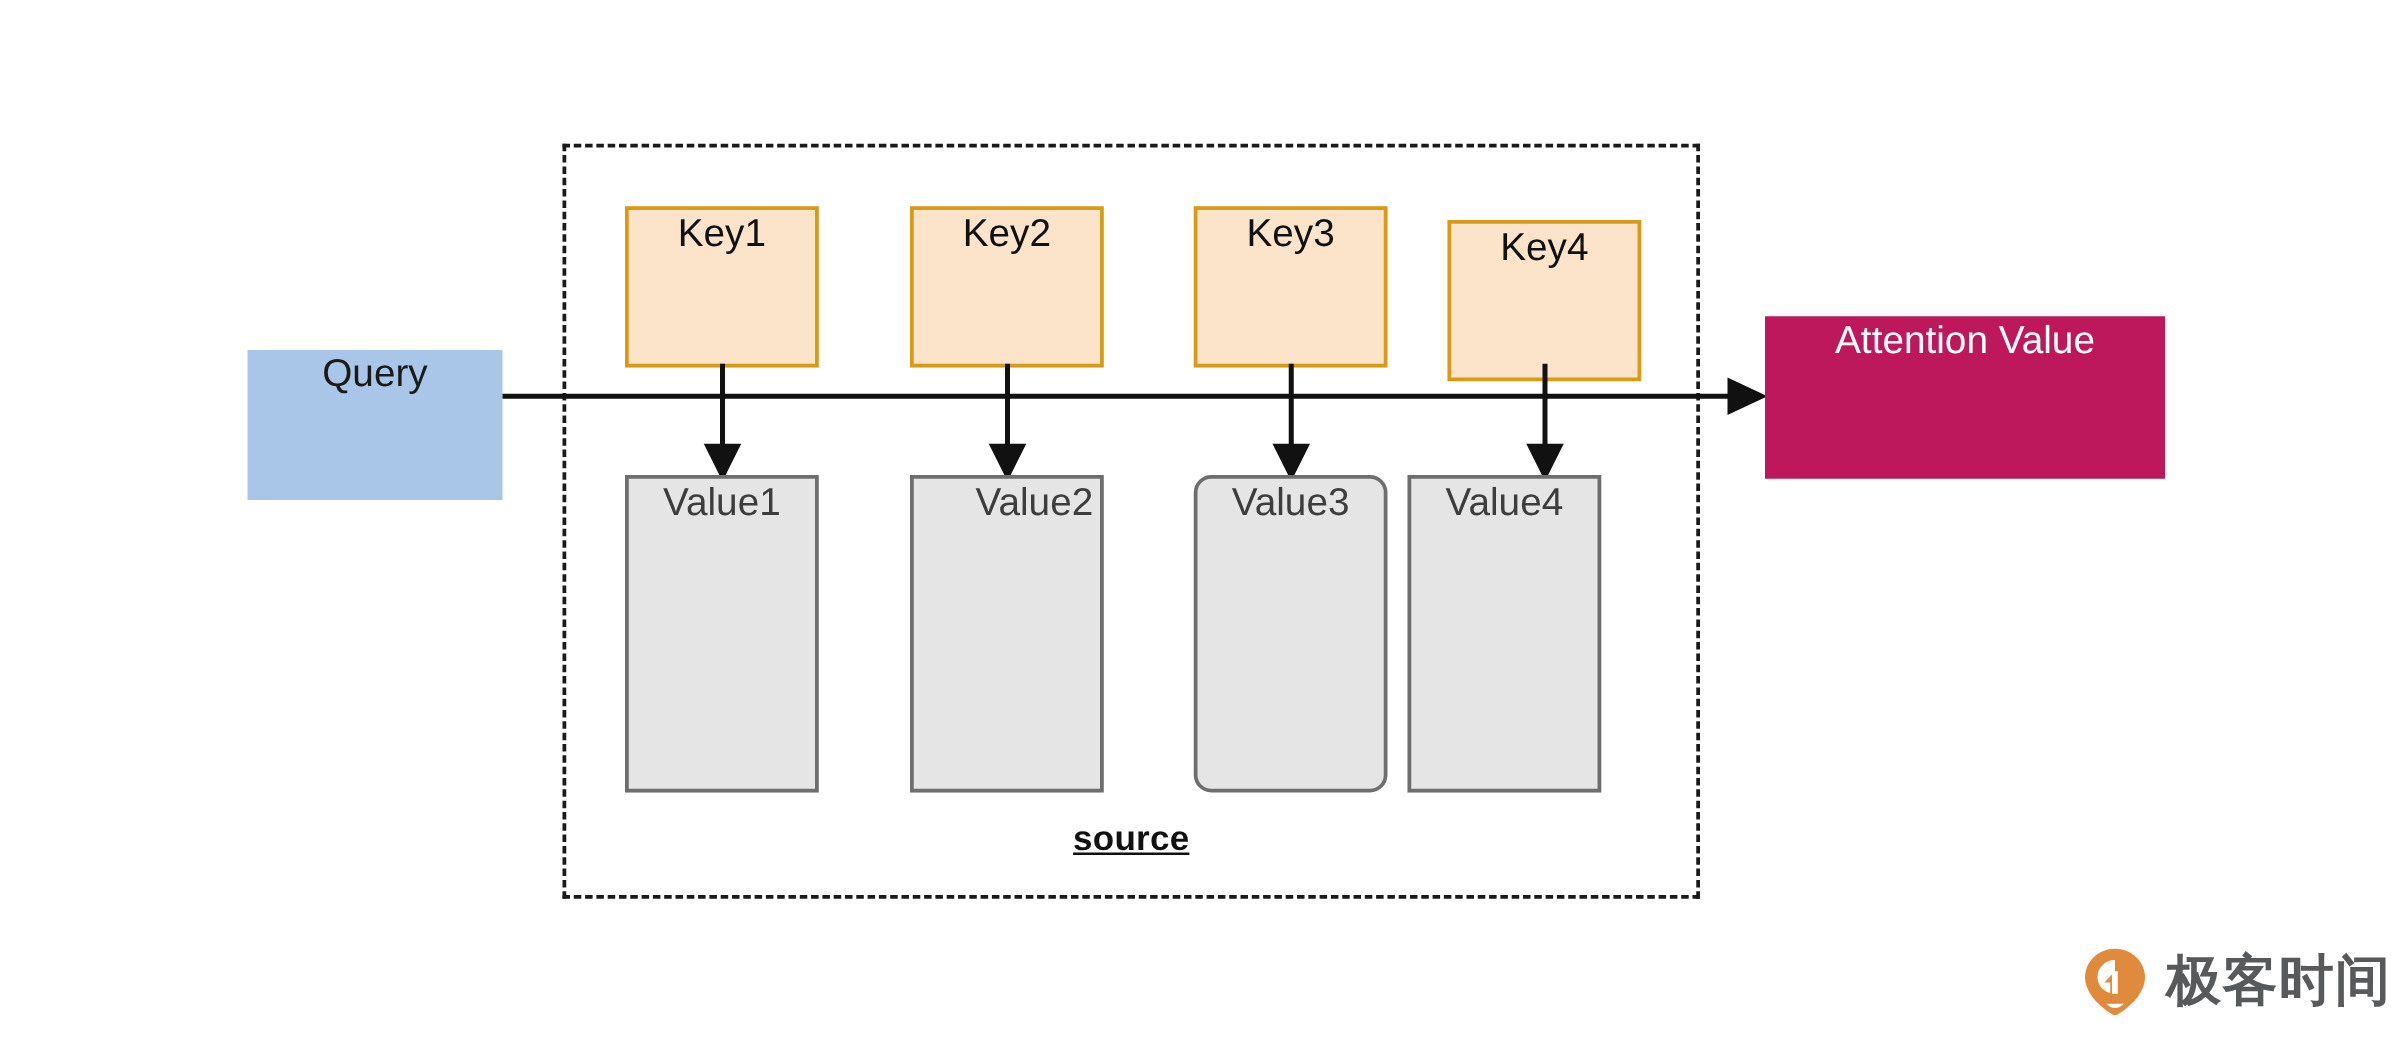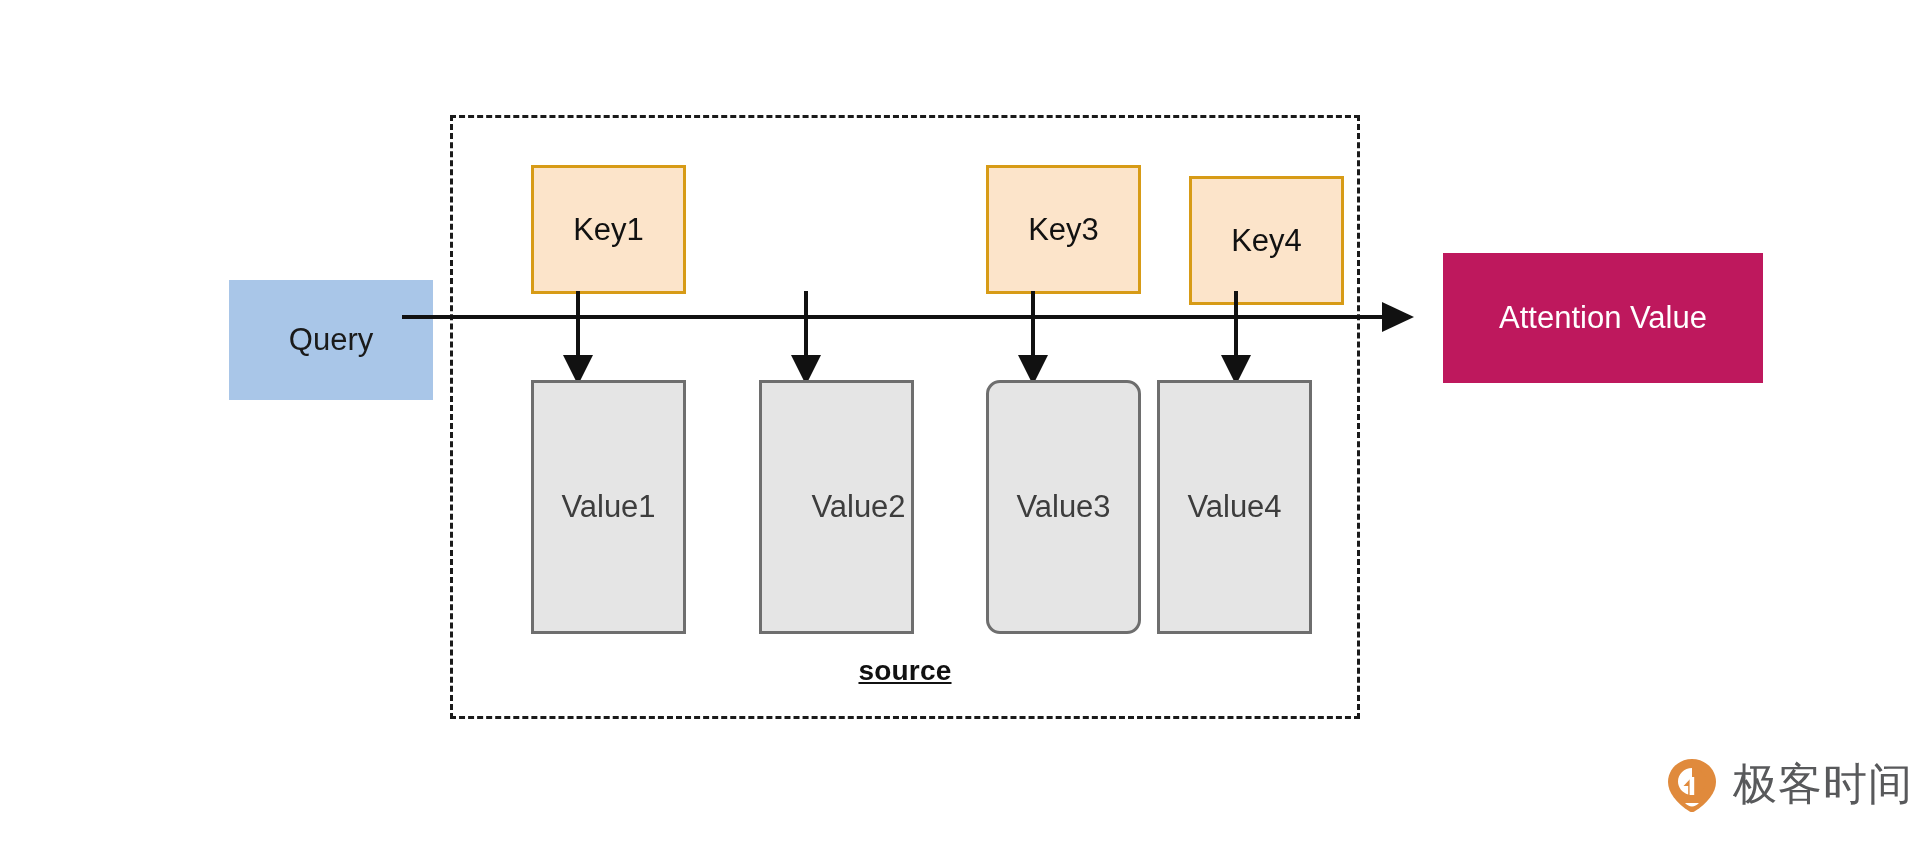--- a/index.html
+++ b/index.html
@@ -41,25 +41,24 @@
     color: #111111;
     letter-spacing: 0.2px;
     text-decoration: underline;
   }
 
   
   .node {
     position: absolute;
     box-sizing: border-box;
     display: flex;
-    align-items: center;
+    align-items: flex-start;
     justify-content: center;
     text-align: center;
     line-height: 1.2;
-    margin-left: 31px;
   }
 
   .key-box {
     background: #FCE4CA;
     border: 3px solid #D79B16;
     font-size: 31px;
     color: #111111;
     width: 155px;
     height: 129px;
   }
@@ -142,21 +141,21 @@
     gap: 12px;
   }
   .logo-mark {
     position: relative;
     width: 58px;
     height: 58px;
   }
   .logo-mark svg { display: block; }
   .logo-text {
     font-size: 44px;
-    font-weight: normal;
+    font-weight: bold;
     color: #58595B;
     letter-spacing: 1px;
     font-family: "DejaVu Sans", sans-serif;
   }
 </style>
 </head>
 <body>
 
 <div id="canvas">
 
@@ -165,20 +164,23 @@
 
   <div class="node query-box">
     <span>Query</span>
   </div>
 
   <div class="h-line"></div>
   <div class="h-arrowhead"></div>
 
   <div class="node key-box" style="left:500px; top:165px;">
     <span>Key1</span>
+  </div>
+  <div class="node key-box" style="left:728px; top:165px;">
+    <span>Key2</span>
   </div>
   <div class="node key-box" style="left:955px; top:165px;">
     <span>Key3</span>
   </div>
   <div class="node key-box" style="left:1158px; top:176px;">
     <span>Key4</span>
   </div>
 
   <div class="v-connector" style="left:576px;"></div>
   <div class="v-arrowhead" style="left:563px;"></div>

